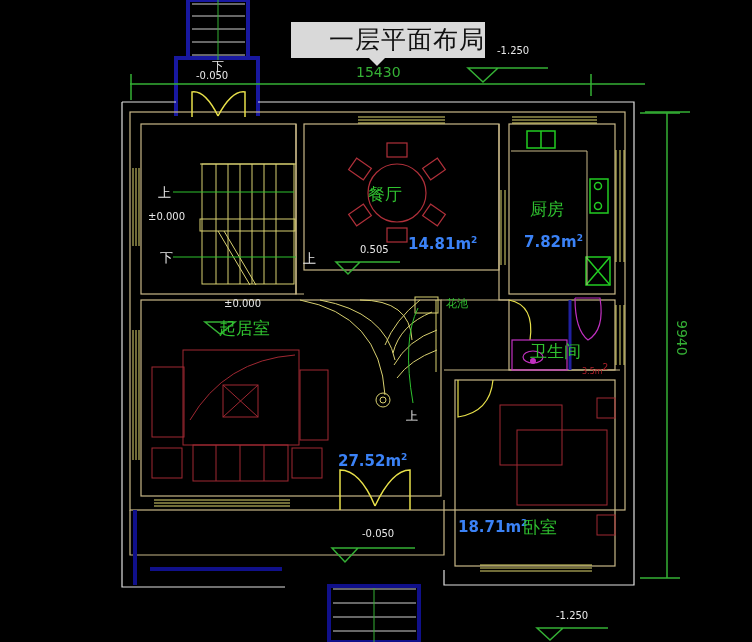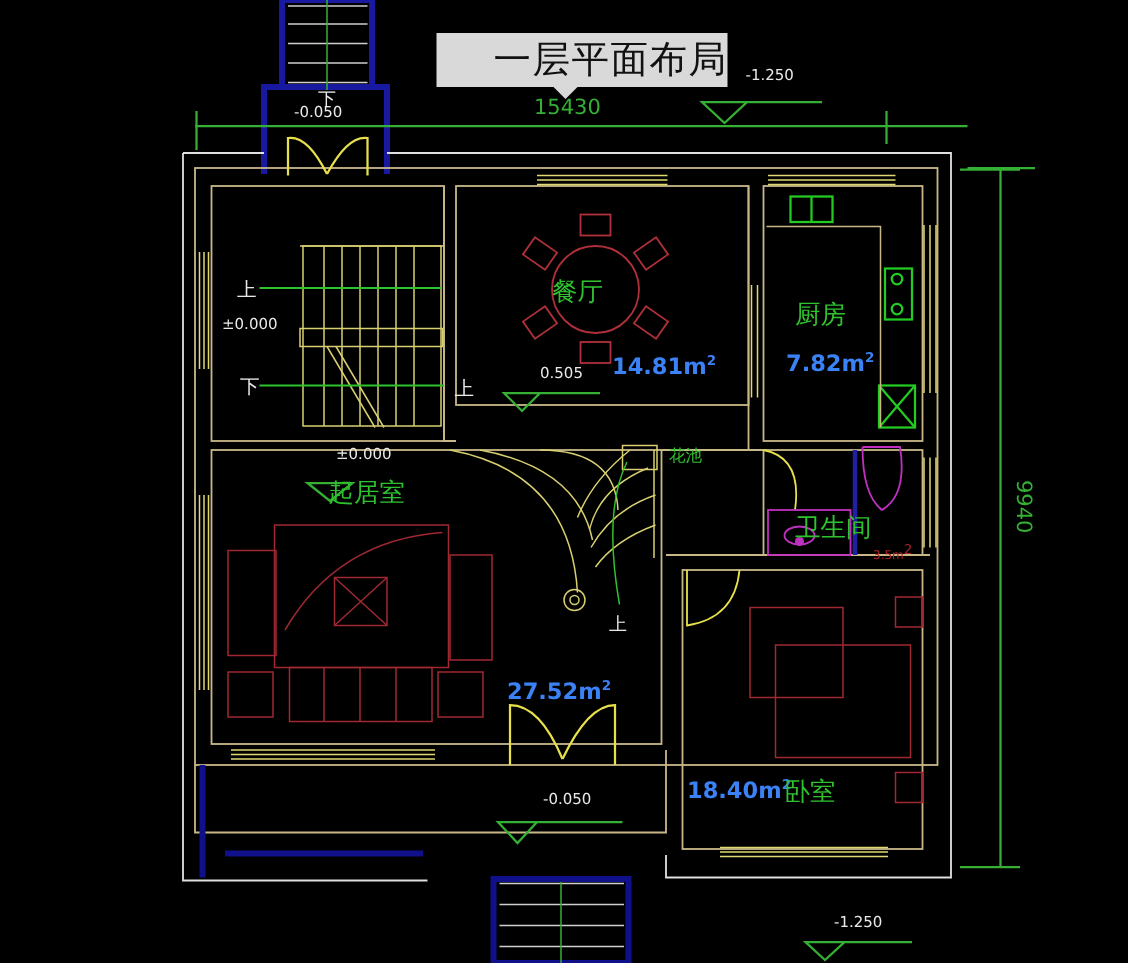--- a/index.html
+++ b/index.html
@@ -261,16 +261,16 @@
 
 <span class="lbl g" style="left:530px;top:198px;">厨房</span>
 <span class="lbl r" style="left:524px;top:233px;text-align:center;"><span>7.82</span><span>m</span><sup>2</sup></span>
 
 <span class="lbl g" style="left:530px;top:312px;margin-top:28px;">卫生间</span>
 <span class="lbl rs" style="left:582px;top:338px;"><span>3.5</span><span>m</span><sup>2</sup></span>
 
 <span class="lbl g" style="left:219px;top:317px;font-family:Liberation Serif, serif;">起居室</span>
 <span class="lbl r" style="left:338px;top:424px;margin-top:28px;"><span>27.52</span><span>m</span><sup>2</sup></span>
 
-<span class="lbl r" style="left:458px;top:518px;"><span>18.40</span><span>m</span><sup>2</sup></span>
+<span class="lbl r" style="left:458px;top:518px;"><span>18.71</span><span>m</span><sup>2</sup></span>
 <span class="lbl g" style="left:523px;top:516px;">卧室</span>
 
 <span class="lbl gs" style="left:417px;top:296px;font-size:11px;margin-left:29px;">花池</span>
 
 </body></html>

